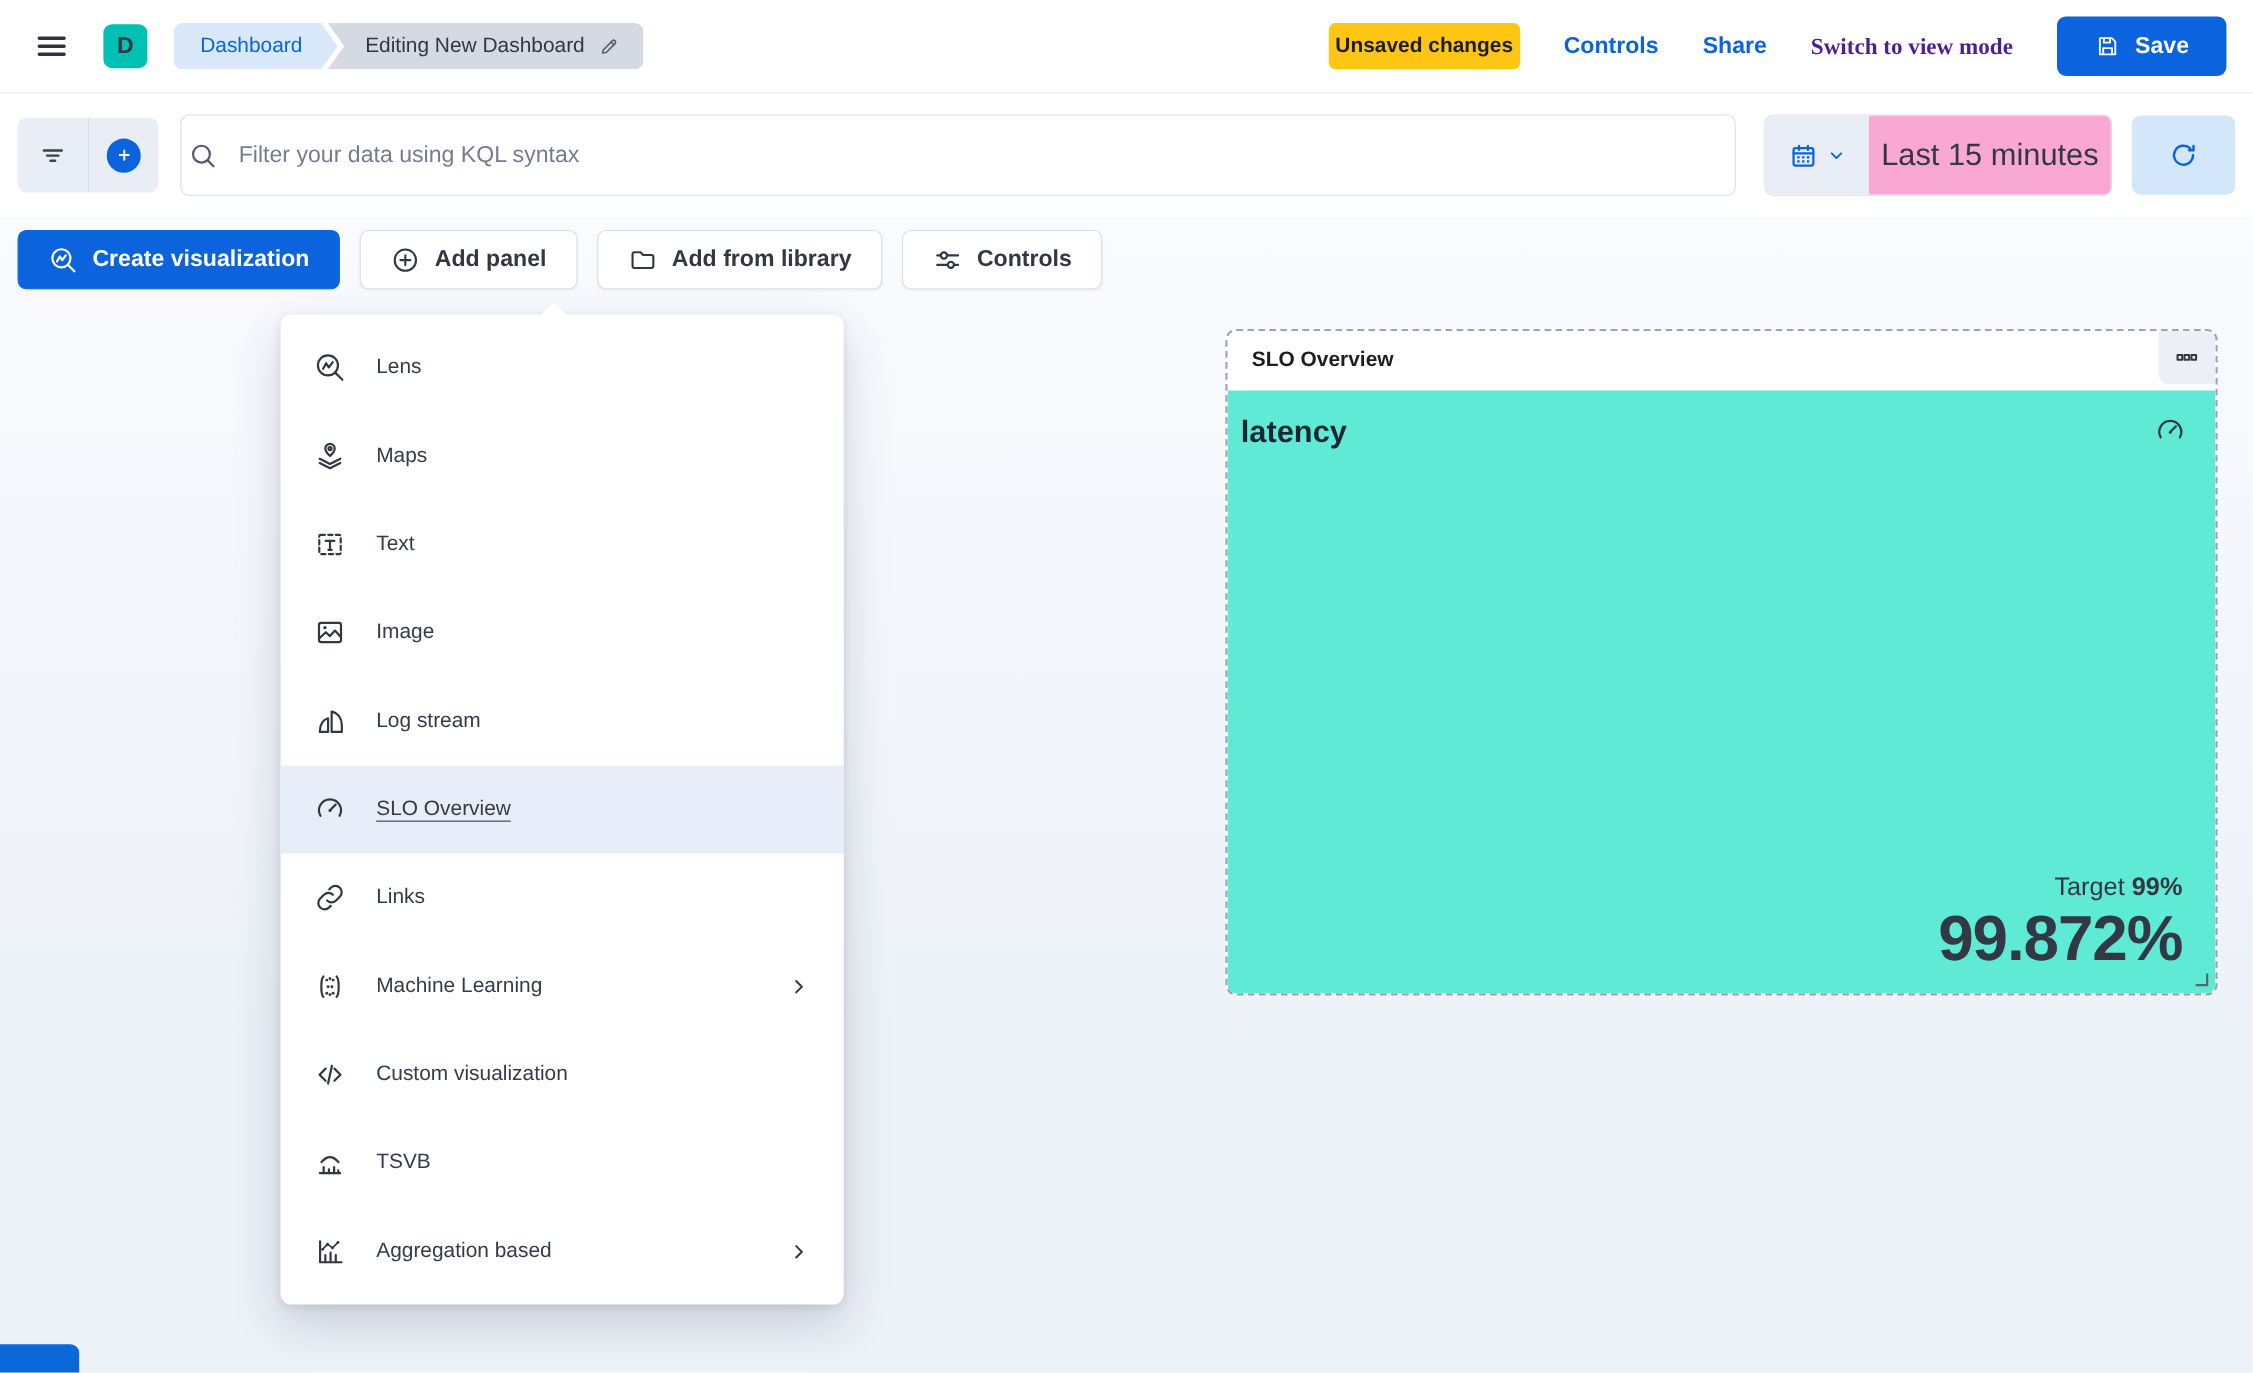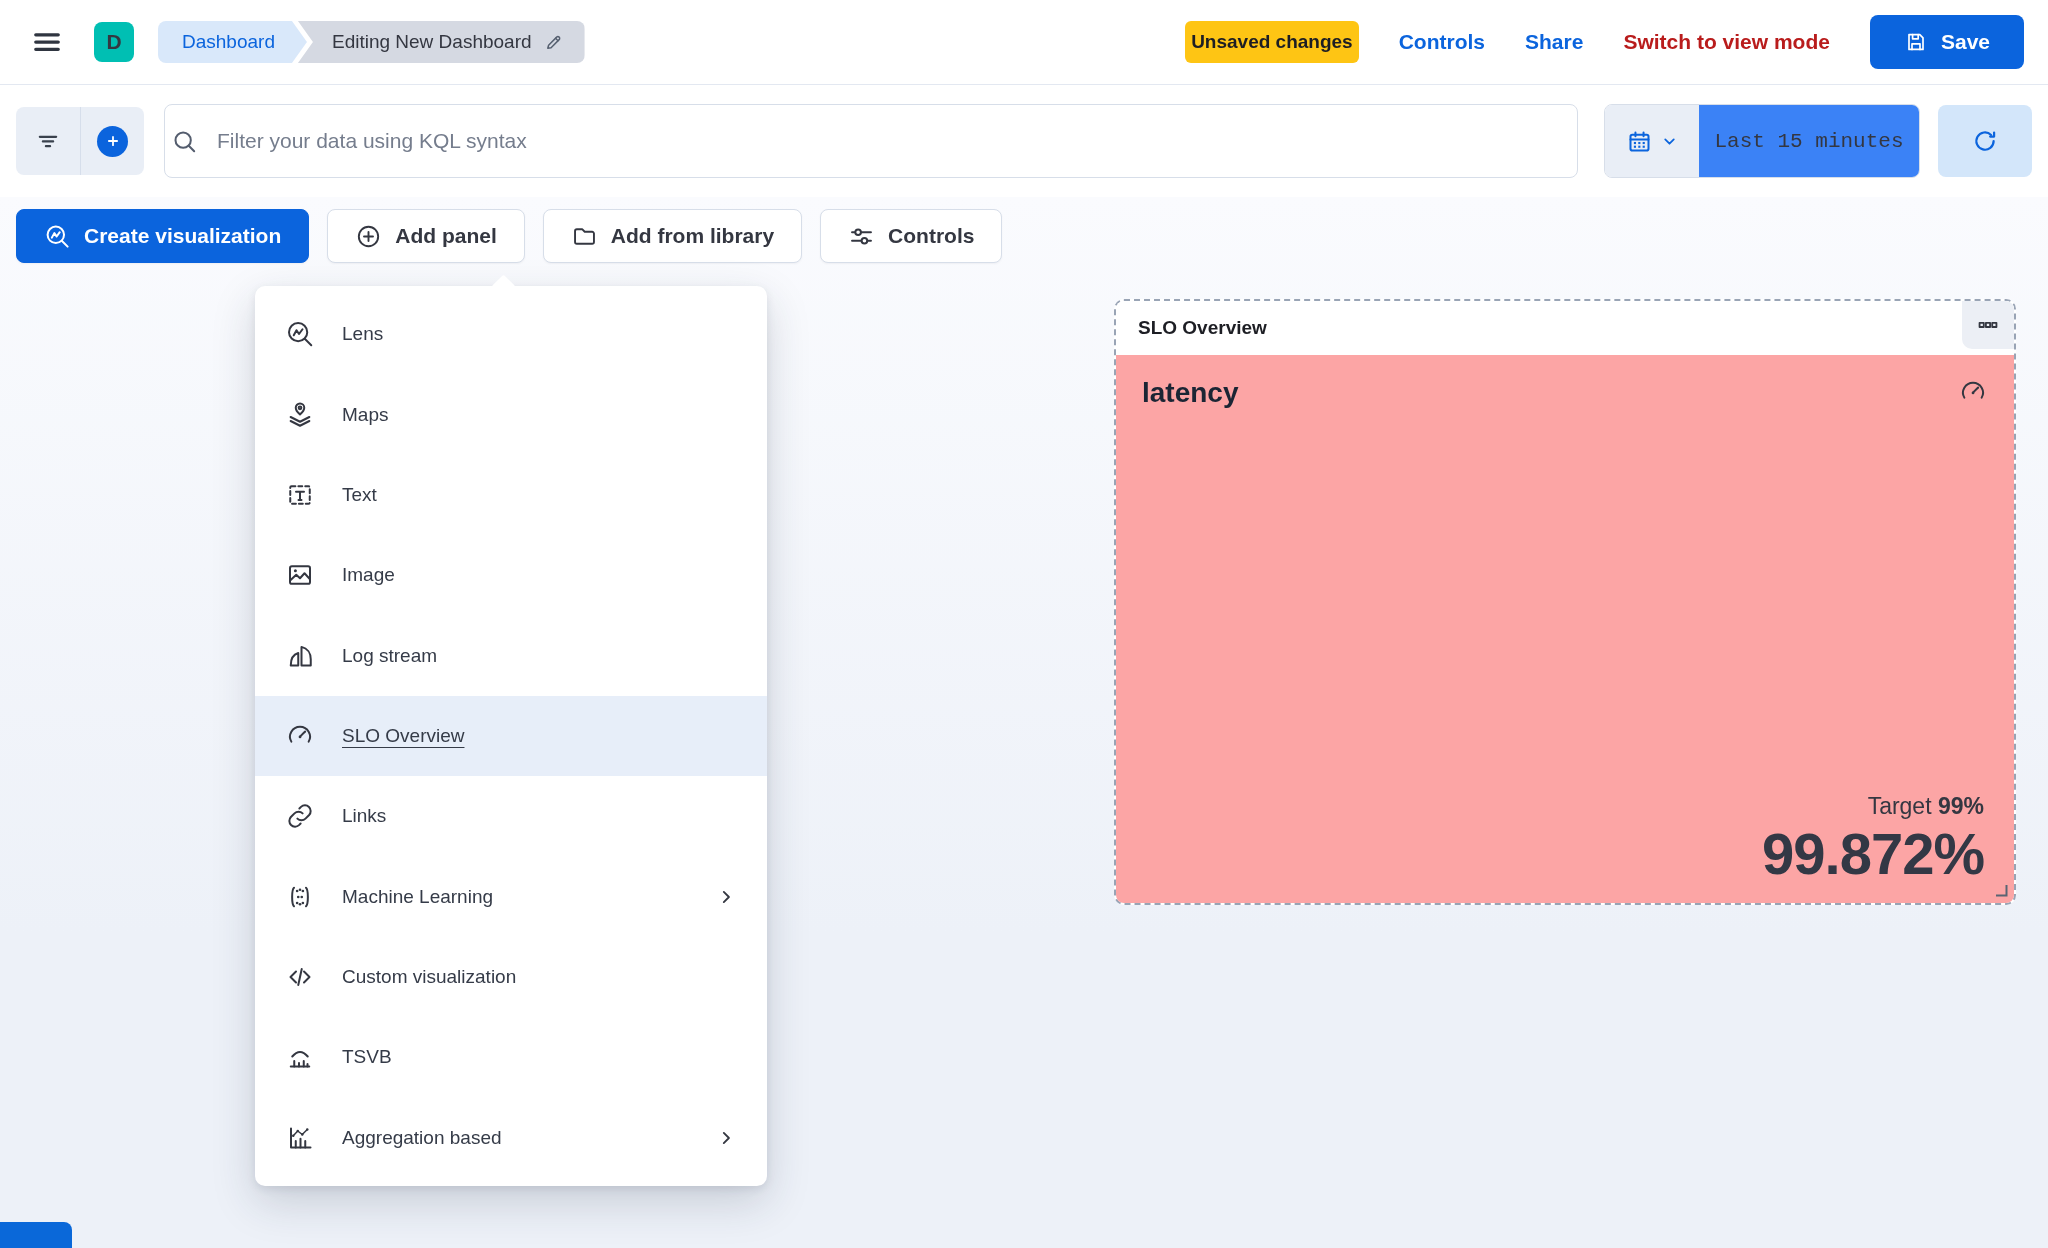--- a/index.html
+++ b/index.html
@@ -21,40 +21,40 @@
   .crumb-blue{position:relative;z-index:1;background:#d9e8fa;color:#0b64dd;font-size:19px;height:42px;
        display:flex;align-items:center;padding:0 32px 0 24px;border-radius:8px 0 0 8px;cursor:pointer;
        clip-path:polygon(0 0,calc(100% - 15px) 0,100% 50%,calc(100% - 15px) 100%,0 100%);}
   .crumb-gray{background:#d5d9e2;color:#343741;font-size:19px;height:42px;display:flex;align-items:center;
        gap:11px;padding:0 20px 0 34px;margin-left:-9px;border-radius:0 8px 8px 0;
        clip-path:polygon(0 0,100% 0,100% 100%,0 100%,15px 50%);}
   .top-right{margin-left:auto;display:flex;align-items:center;gap:40px;}
   .badge{background:#fec514;border-radius:6px;padding:10px 6px;font-size:19px;font-weight:700;color:#1d1e24;}
   .hlink{font-size:21px;font-weight:600;color:#0b64dd;cursor:pointer;background:none;border:none;
          font-family:inherit;padding:0;}
-  .hlink.disabled{color:#b91c1c;cursor:default;}
+  .hlink.disabled{color:#4c1d95;cursor:default;font-family:Liberation Serif, serif;}
   .save-btn{background:#0b64dd;color:#fff;height:54px;padding:0 34px;border:none;border-radius:8px;
             font-size:21px;font-weight:600;font-family:inherit;display:flex;align-items:center;gap:13px;cursor:pointer;}
 
   
   .querybar{height:112px;background:#fff;display:flex;align-items:center;padding:0 16px;flex:none;}
   .filter-group{display:flex;height:68px;background:#e9eef6;border-radius:8px;overflow:hidden;flex:none;}
   .fg-btn{width:64px;border:none;background:none;display:flex;align-items:center;justify-content:center;cursor:pointer;}
   .fg-btn + .fg-btn{border-left:1px solid #d6deeb;}
   .plus-circle{width:31px;height:31px;border-radius:50%;background:#0b64dd;
                display:flex;align-items:center;justify-content:center;}
   .searchbox{flex:1;height:72px;margin:0 26px 0 20px;border:1px solid #d7dee9;border-radius:8px;
              background:#fff;display:flex;align-items:center;padding:0 6px;gap:17px;}
   .searchbox input{flex:1;border:none;outline:none;font-size:21px;color:#343741;font-family:inherit;background:transparent;}
   .searchbox input::placeholder{color:#757d8d;}
   .dategroup{height:72px;border:1px solid #d7dee9;border-radius:8px;display:flex;overflow:hidden;flex:none;}
   .date-left{width:94px;background:#e9eef6;display:flex;align-items:center;justify-content:center;gap:7px;
              border:none;cursor:pointer;}
-  .date-right{width:220px;background:#3b82f6;border:none;display:flex;align-items:center;justify-content:center;
-              font-size:21px;color:#343741;font-family:Liberation Mono, monospace;cursor:pointer;}
+  .date-right{width:220px;background:#f9a8d4;border:none;display:flex;align-items:center;justify-content:center;
+              font-size:28px;color:#343741;font-family:Liberation Sans, sans-serif;cursor:pointer;}
   .refresh-btn{width:94px;height:72px;margin-left:18px;background:#d3e6fa;border:none;border-radius:8px;
                display:flex;align-items:center;justify-content:center;cursor:pointer;flex:none;}
 
   
   .canvas{flex:1;position:relative;background:linear-gradient(180deg,#fafbfe 0%,#edf1f8 70%);}
   .toolbar{position:absolute;top:12px;left:16px;display:flex;gap:18px;}
   .tb-btn{height:54px;border-radius:8px;display:flex;align-items:center;gap:13px;padding:10px 27px;
           font-size:21px;font-weight:600;font-family:inherit;border:1px solid #d7dee9;background:#fff;
           color:#343741;cursor:pointer;box-shadow:0 1px 2px rgba(60,70,90,.06);}
   .tb-btn.primary{background:#0b64dd;border-color:#0b64dd;color:#fff;}
@@ -72,21 +72,21 @@
   .mi-chevron{margin-left:auto;}
 
   
   .panel{position:absolute;left:1114px;top:102px;width:902px;height:606px;box-sizing:border-box;
          border:2px dashed #99a4b5;border-radius:10px;background:#fff;display:flex;flex-direction:column;
          overflow:hidden;}
   .panel-header{height:54px;background:#fff;display:flex;align-items:center;padding:0 22px;position:relative;flex:none;}
   .panel-title{font-size:19px;font-weight:700;color:#1d1e24;}
   .panel-options{position:absolute;top:0;right:0;width:52px;height:48px;background:#eceff5;border:none;
                  border-radius:0 8px 0 10px;display:flex;align-items:center;justify-content:center;cursor:pointer;}
-  .panel-body{flex:1;background:#fca5a5;position:relative;padding:22px 26px;}
+  .panel-body{flex:1;background:#5eead4;position:relative;padding:22px 12px;}
   .metric-title{font-size:28px;font-weight:700;color:#1b2534;}
   .gauge-icon{position:absolute;top:22px;right:26px;}
   .metric-bottom{position:absolute;right:30px;bottom:20px;text-align:right;}
   .target-line{font-size:23px;color:#343741;}
   .target-line b{font-weight:700;}
   .metric-value{font-size:58px;font-weight:800;color:#333845;letter-spacing:-1px;line-height:1.02;margin-top:4px;}
   .resize-handle{position:absolute;right:5px;bottom:5px;}
 
   .docked{position:absolute;left:0;bottom:0;width:72px;height:26px;background:#0a68d9;
           border-radius:0 8px 0 0;border:none;cursor:pointer;}

